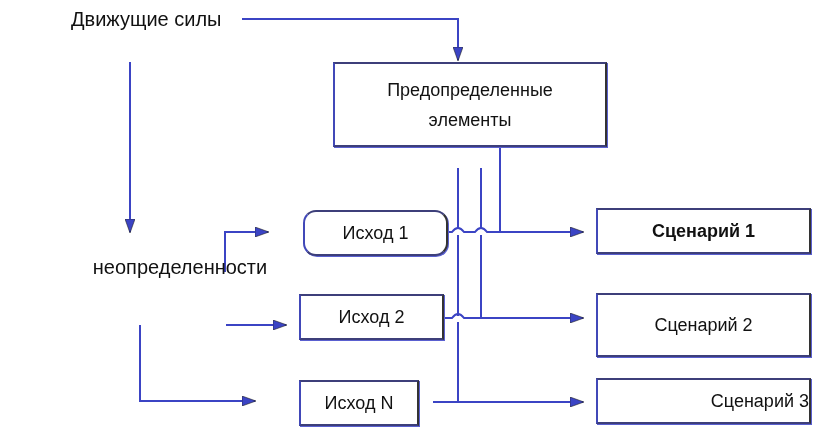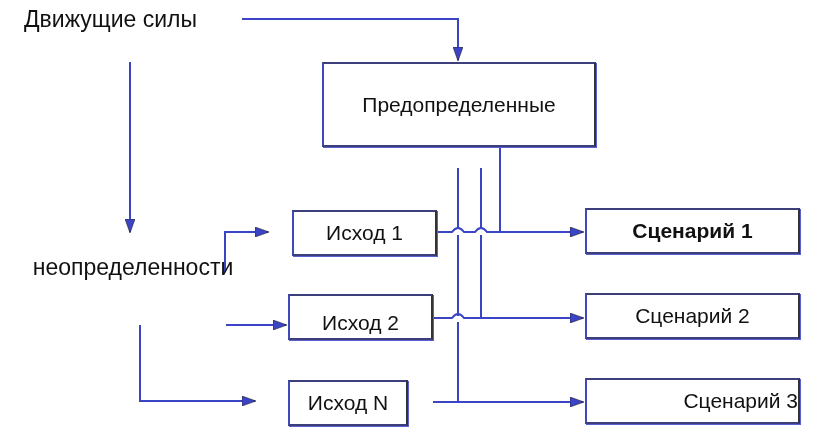--- a/index.html
+++ b/index.html
@@ -1,22 +1,22 @@
 <!DOCTYPE html>
 <html><head>
 <meta charset="utf-8">
 <style>
   html, body { margin: 0; padding: 0; background: #ffffff; }
   body { width: 815px; height: 443px; position: relative; overflow: hidden;
          font-family: "Liberation Sans", "DejaVu Sans", sans-serif; color: #111; }
-  .lbl { position: absolute; font-size: 23px; line-height: 30px; white-space: nowrap; text-align: center; }
+  .lbl { position: absolute; font-size: 20px; line-height: 30px; white-space: nowrap; text-align: center; margin-left: 47px; }
   .box { position: absolute; box-sizing: border-box; border: 2px solid #3a3a5a;
          border-color: #3d3f7a #333 #3d3f7a #4148b8; background: #fff;
          display: flex; align-items: center; justify-content: center; text-align: center;
-         font-size: 21px; line-height: 30px; box-shadow: 1px 1px 0 #5a60d0; }
+         font-size: 18px; line-height: 30px; box-shadow: 1px 1px 0 #5a60d0; margin-left: 11px; }
   svg#wires { position: absolute; left: 0; top: 0; }
 </style>
 </head>
 <body>
 
 <svg id="wires" width="815" height="443">
   <defs>
     <marker id="arr" markerWidth="14" markerHeight="10" refX="13" refY="5" orient="auto" markerUnits="userSpaceOnUse">
       <path d="M0,0 L14,5 L0,10 Z" fill="#3b44c4" stroke="#222" stroke-width="0.6"></path>
     </marker>
@@ -47,33 +47,34 @@
 </svg>
 
 <div class="lbl" style="left:24px; top:4px;">Движущие силы</div>
 
 <div class="lbl" style="left:18px; top:252px; width:230px;">
   <div>неопределенности</div>
 </div>
 
 <div class="box" style="left:322px; top:62px; width:274px; height:85px; flex-direction:column;">
   <div>Предопределенные</div>
+  <div>элементы</div>
 </div>
 
-<div class="box" style="left:292px; top:210px; width:145px; height:46px;">
+<div class="box" style="left:292px; top:210px; width:145px; height:46px;border-radius:13px;">
   <span>Исход 1</span>
 </div>
-<div class="box" style="left:288px; top:294px; width:145px; height:46px;align-items:flex-end;">
+<div class="box" style="left:288px; top:294px; width:145px; height:46px;">
   <span>Исход 2</span>
 </div>
 <div class="box" style="left:288px; top:380px; width:120px; height:46px;">
   <span>Исход N</span>
 </div>
 
 <div class="box" style="left:585px; top:208px; width:215px; height:46px;font-weight:bold;">
   <span>Сценарий 1</span>
 </div>
-<div class="box" style="left:585px; top:293px; width:215px; height:46px;">
+<div class="box" style="left:585px; top:293px; width:215px; height:64px;">
   <span>Сценарий 2</span>
 </div>
 <div class="box" style="left:585px; top:378px; width:215px; height:46px;justify-content:flex-end;">
   <span>Сценарий 3</span>
 </div>
 
 </body></html>

